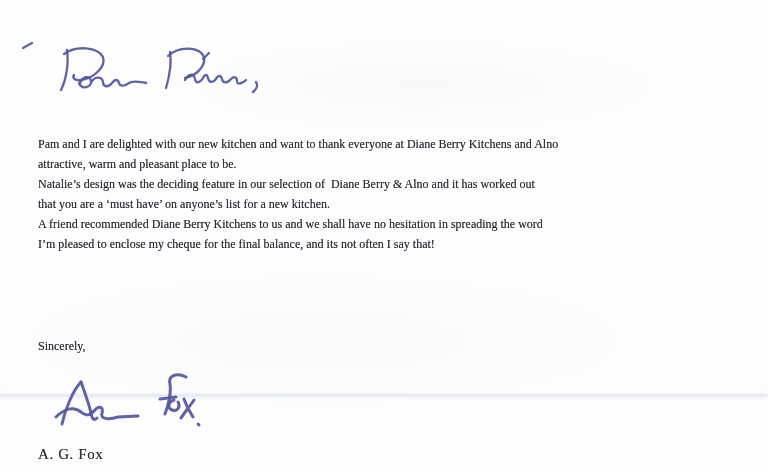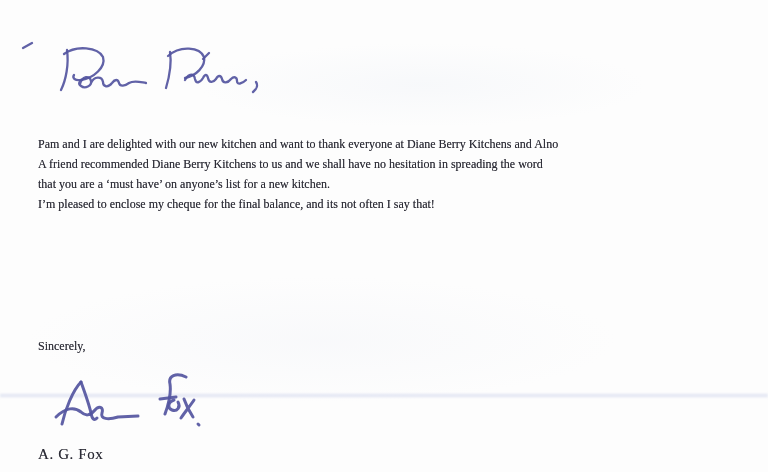--- a/index.html
+++ b/index.html
@@ -63,22 +63,24 @@
       <path class="ink" d="M148,16 C160,5 180,7 184,17 C186,26 176,36 165,38"></path>
       <path class="ink" d="M165,40 C169,33 174,33 175,39 C176,44 180,43 183,38 C185,34 187,34 188,38 C189,43 193,43 196,39 C198,35 201,35 202,39 C203,44 208,43 211,39 C214,36 217,37 217,41 C217,45 222,44 226,40"></path>
       <path class="ink" d="M183,19 L189,13"></path>
       <path class="ink" d="M236,42 C238,45 237,49 233,52"></path>
     </svg>
     <span class="sr-only">Dear Diane,</span>
   </div>
 
   <div class="body-text">
     <div class="line">Pam and I are delighted with our new kitchen and want to thank everyone at Diane Berry Kitchens and Alno</div>
+    <div class="line">attractive, warm and pleasant place to be.</div>
+    <div class="line">Natalie’s design was the deciding feature in our selection of  Diane Berry &amp; Alno and it has worked out</div>
+    <div class="line">that you are a ‘must have’ on anyone’s list for a new kitchen.</div>
     <div class="line">A friend recommended Diane Berry Kitchens to us and we shall have no hesitation in spreading the word</div>
-    <div class="line">that you are a ‘must have’ on anyone’s list for a new kitchen.</div>
     <div class="line">I’m pleased to enclose my cheque for the final balance, and its not often I say that!</div>
   </div>
 
   <div class="closing">Sincerely,</div>
 
   <div class="crease"></div>
 
   <div class="sig-wrap">
     <svg width="155" height="56" viewBox="0 0 155 56">
       <path class="ink" d="M14,51 C17,37 25,17 33,9"></path>

